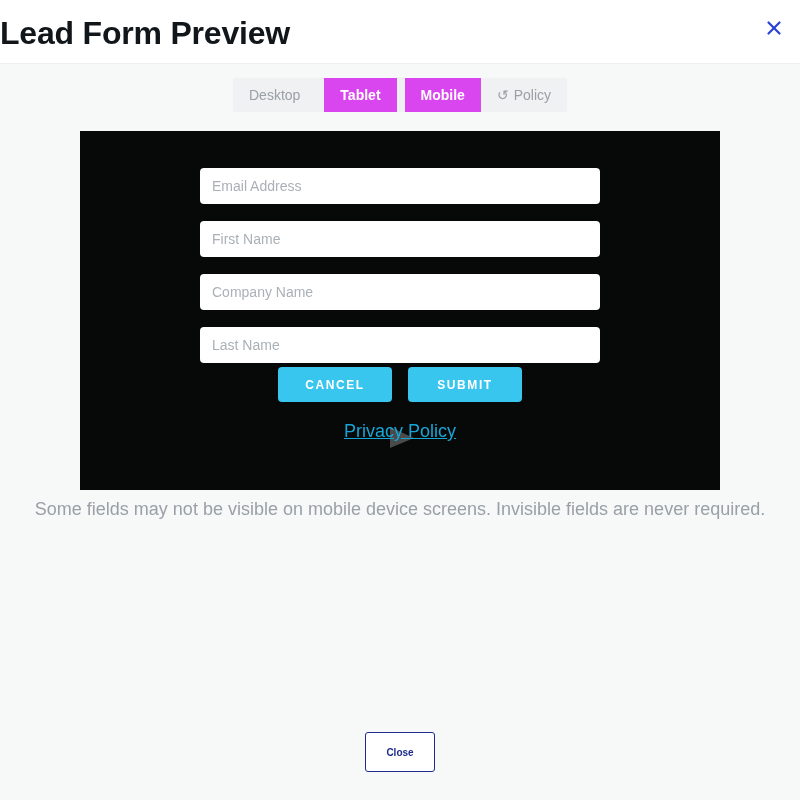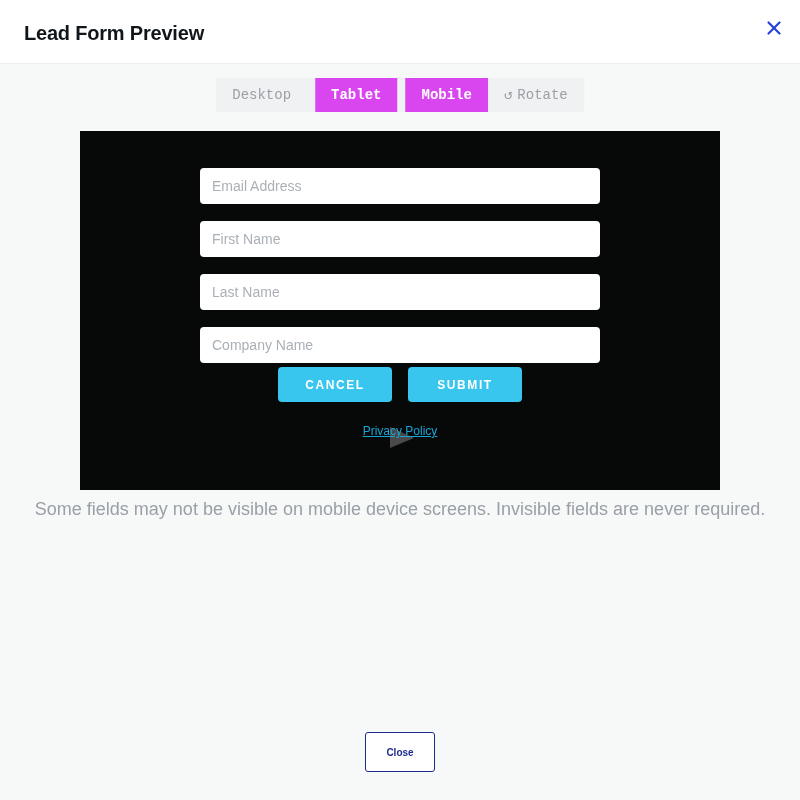--- a/index.html
+++ b/index.html
@@ -21,23 +21,23 @@
   .modal-header {
     position: absolute;
     top: 0; left: 0;
     width: 800px;
     height: 64px;
     background: #ffffff;
     border-bottom: 1px solid #eceef0;
   }
   .modal-title {
     position: absolute;
-    left: 24px;
+    left: 0;
     top: 17px;
-    font-size: 20px;
+    font-size: 32px;
     font-weight: bold;
     color: #11161b;
     letter-spacing: -0.2px;
     line-height: 32px;
     white-space: nowrap;
   }
   .close-x {
     position: absolute;
     right: 12px;
     top: 14px;
@@ -62,21 +62,21 @@
     display: flex;
     background: #f0f1f2;
     border-radius: 2px;
     overflow: hidden;
     height: 34px;
   }
   .device-btn {
     border: none;
     background: #f0f1f2;
     color: #9aa0a6;
-    font-family: Liberation Mono, monospace;
+    font-family: Liberation Sans, sans-serif;
     font-size: 14px;
     font-weight: normal;
     padding: 0 16px;
     height: 34px;
     line-height: 34px;
     cursor: pointer;
     white-space: nowrap;
     display: flex;
     align-items: center;
     justify-content: center;
@@ -167,21 +167,21 @@
   }
   .privacy-wrap {
     position: absolute;
     left: 0;
     top: 290px;
     width: 640px;
     text-align: center;
   }
   .privacy-link {
     color: #18a5d6;
-    font-size: 12px;
+    font-size: 18px;
     text-decoration: underline;
     font-family: "Liberation Sans", sans-serif;
     cursor: pointer;
   }
 
   
   .helper-note {
     position: absolute;
     top: 499px;
     left: 0;
@@ -234,31 +234,31 @@
     <span>Desktop</span>
   </button>
   <button class="device-btn active">
     <span>Tablet</span>
   </button>
   <button class="device-btn active">
     <span>Mobile</span>
   </button>
   <button class="device-btn">
     <span class="rotate-glyph">↺</span>
-    <span>Rotate</span>
+    <span>Policy</span>
   </button>
 </div>
 
 <div class="preview-panel">
 
   <div class="form-area">
     <input class="field" type="text" placeholder="Email Address" style="">
     <input class="field" type="text" placeholder="First Name" style="">
+    <input class="field" type="text" placeholder="Company Name" style="">
     <input class="field" type="text" placeholder="Last Name" style="">
-    <input class="field" type="text" placeholder="Company Name" style="">
   </div>
 
   <div class="cursor-arrow">
     <svg width="26" height="22" viewBox="0 0 26 22">
       <polygon points="0,0 0,21 24,11" fill="#4a4a4a"></polygon>
     </svg>
   </div>
 
   <div class="button-row">
     <button class="form-btn">CANCEL</button>

